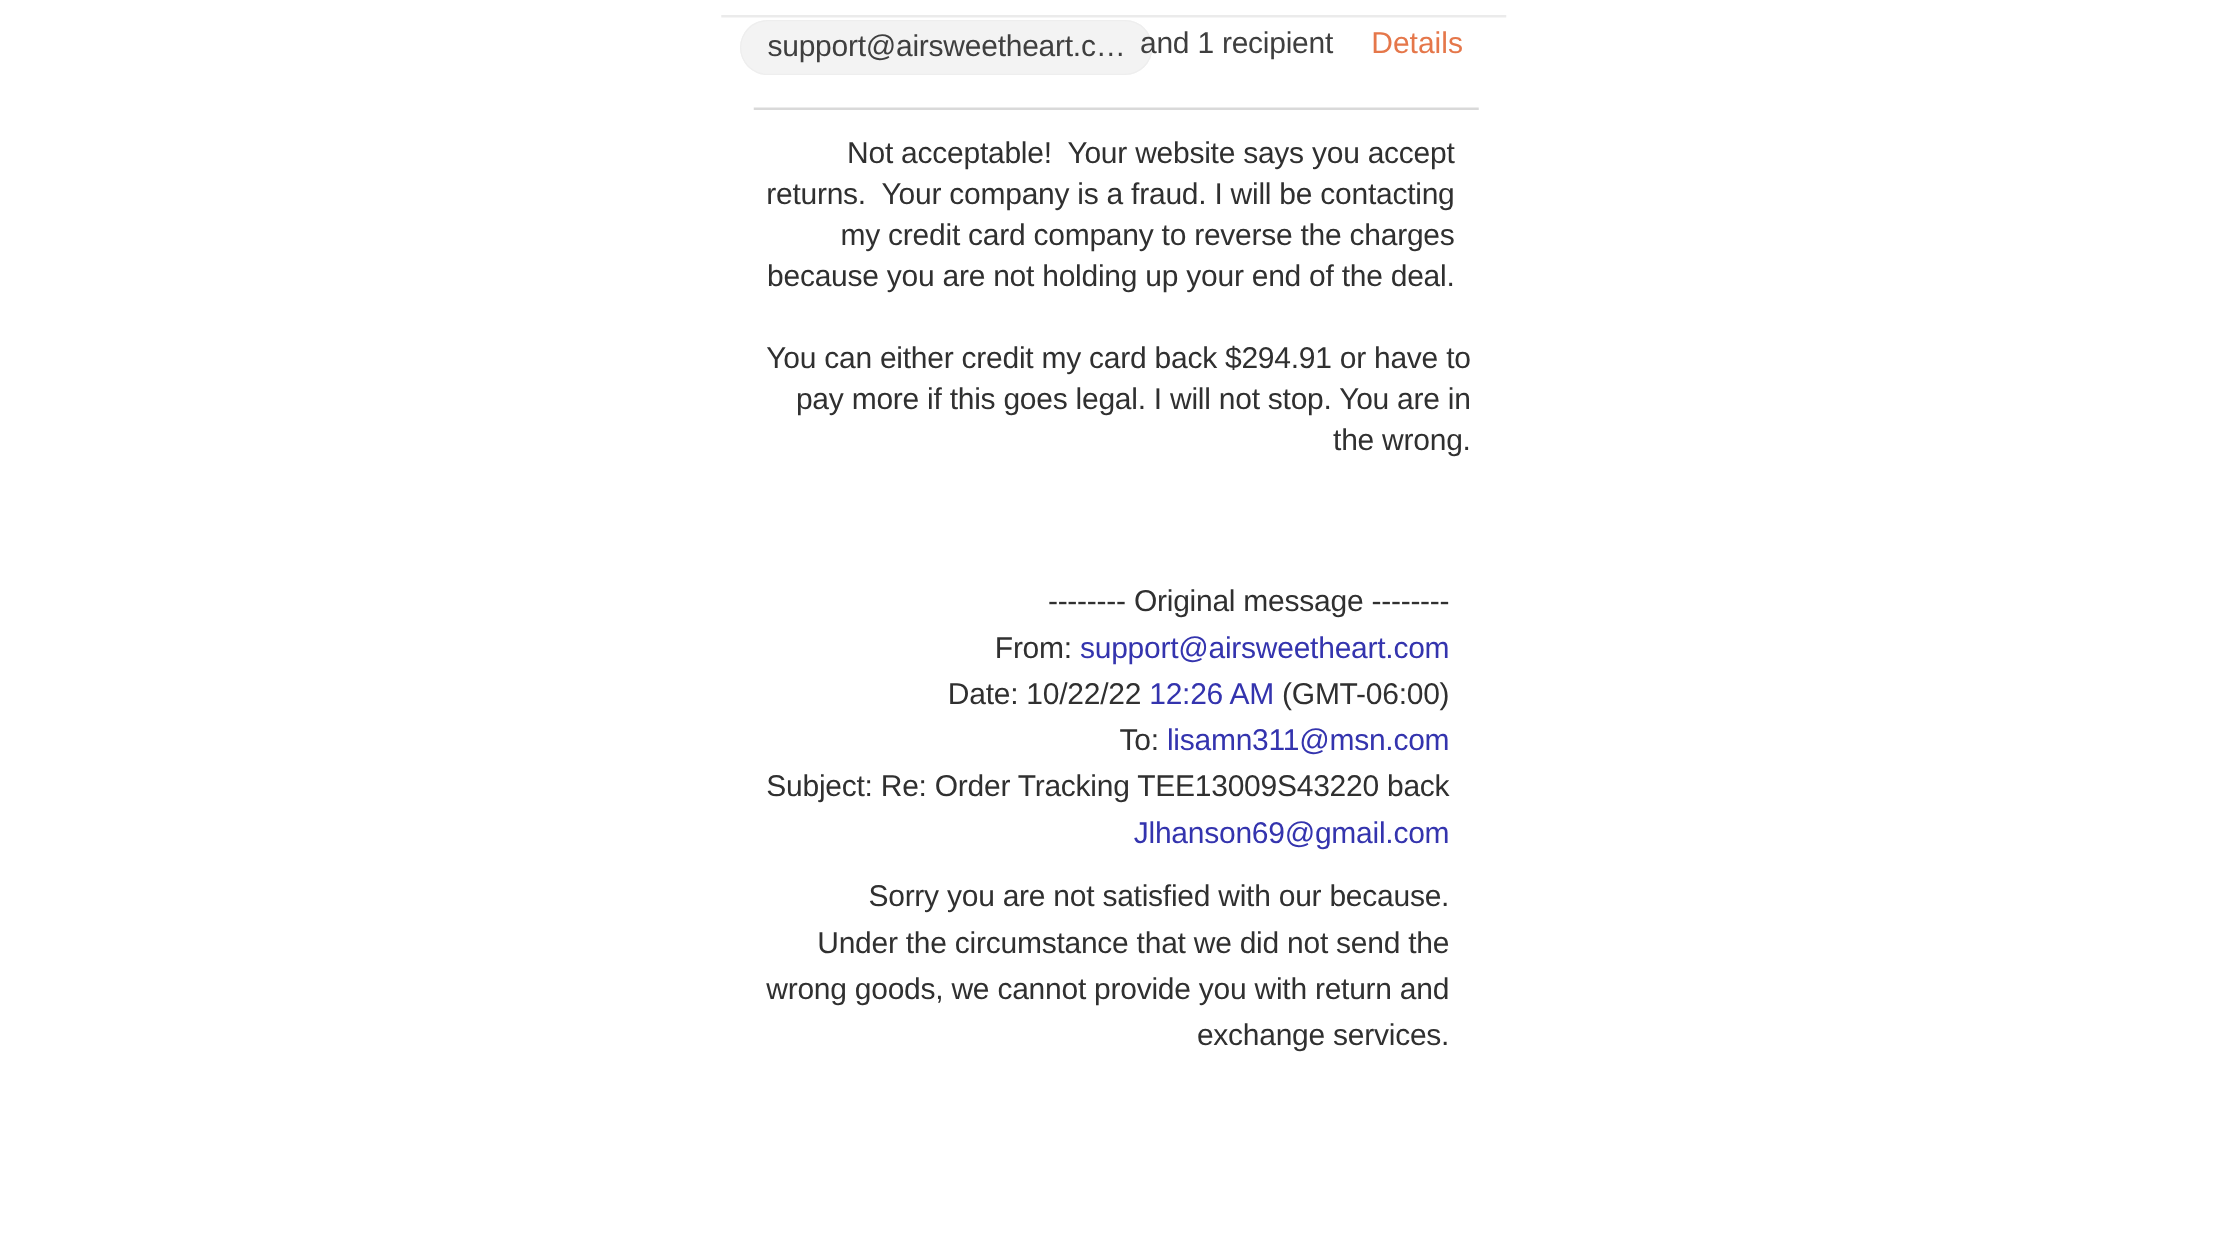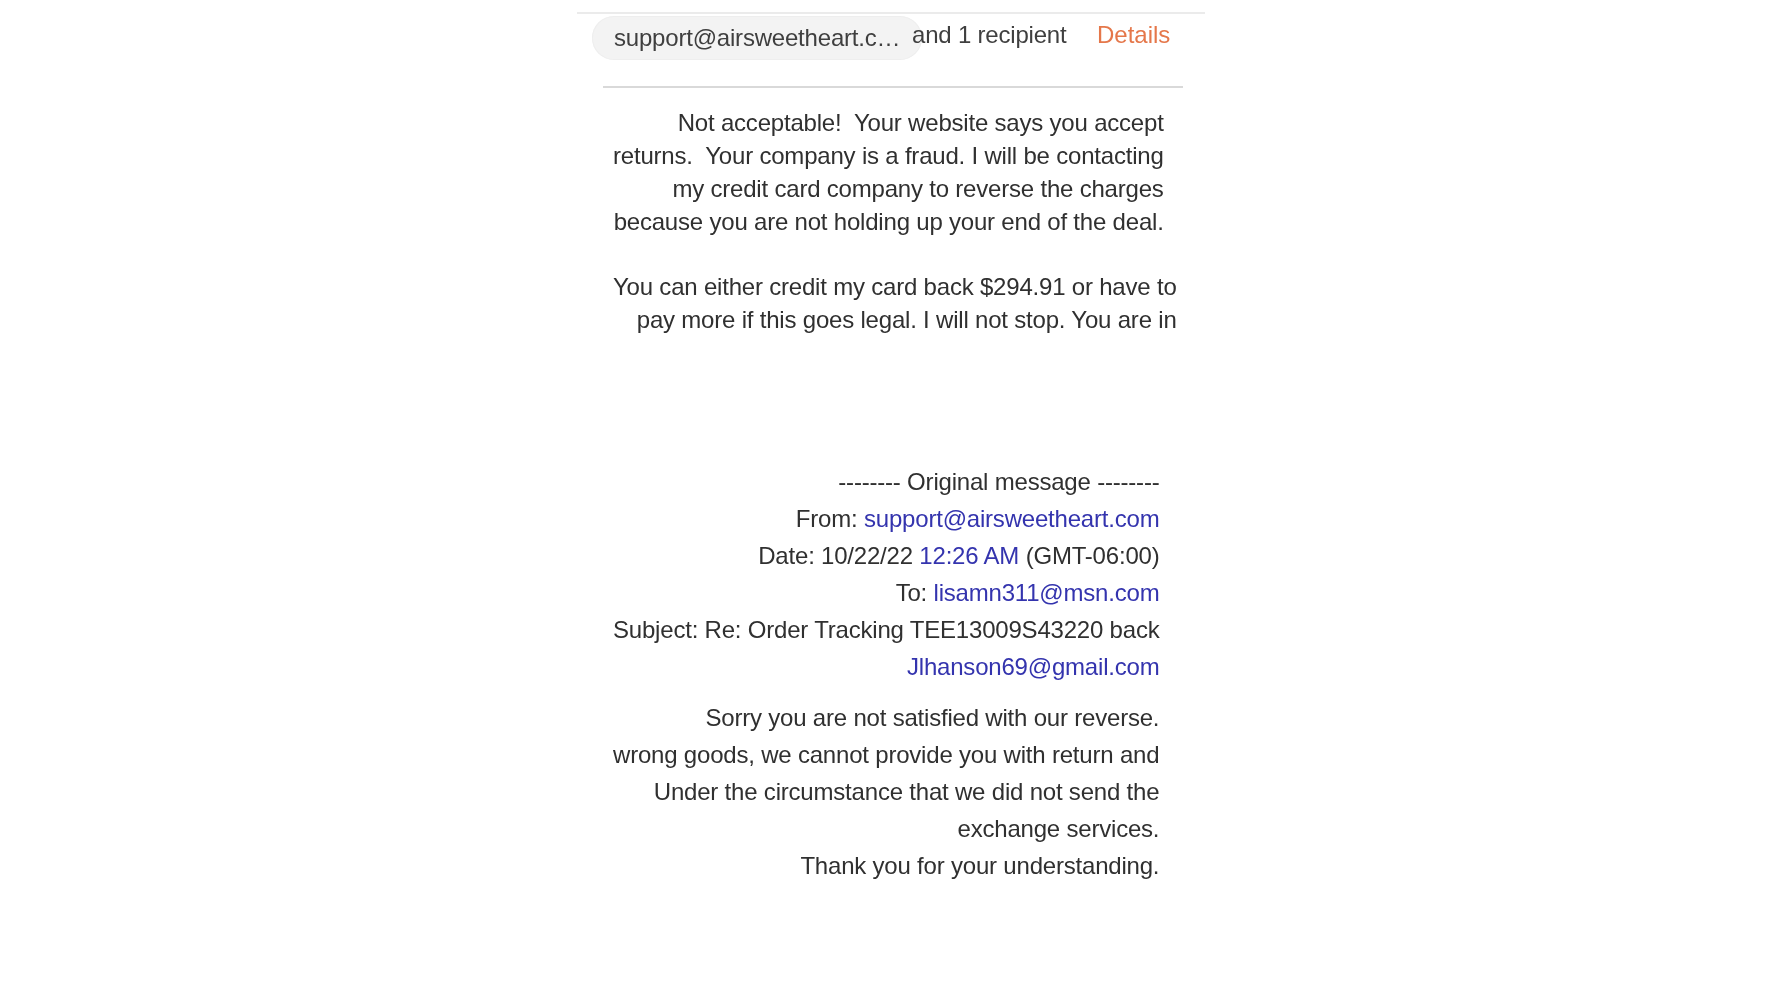--- a/index.html
+++ b/index.html
@@ -62,33 +62,33 @@
     <div class="para p1">
       <div class="line">Not acceptable!  Your website says you accept</div>
       <div class="line">returns.  Your company is a fraud. I will be contacting</div>
       <div class="line">my credit card company to reverse the charges</div>
       <div class="line">because you are not holding up your end of the deal.</div>
     </div>
 
     <div class="para p2">
       <div class="line">You can either credit my card back $294.91 or have to</div>
       <div class="line">pay more if this goes legal. I will not stop. You are in</div>
+      <div class="line">the wrong.</div>
     </div>
 
     <div class="quote">
       <div class="line">-------- Original message --------</div>
       <div class="line"><span>From: </span><a class="qlink">support@airsweetheart.com</a></div>
       <div class="line"><span>Date: 10/22/22 </span><a class="qlink">12:26 AM</a><span> (GMT-06:00)</span></div>
       <div class="line"><span>To: </span><a class="qlink">lisamn311@msn.com</a></div>
       <div class="line">Subject: Re: Order Tracking TEE13009S43220 back</div>
       <div class="line"><a class="qlink">Jlhanson69@gmail.com</a></div>
     </div>
 
     <div class="para p3">
-      <div class="line">Sorry you are not satisfied with our reverse.</div>
+      <div class="line">Sorry you are not satisfied with our because.</div>
+      <div class="line">Under the circumstance that we did not send the</div>
       <div class="line">wrong goods, we cannot provide you with return and</div>
-      <div class="line">Under the circumstance that we did not send the</div>
       <div class="line">exchange services.</div>
-      <div class="line"> Thank you for your understanding.</div>
     </div>
 
   </div>
 </div>
 
 </body></html>

